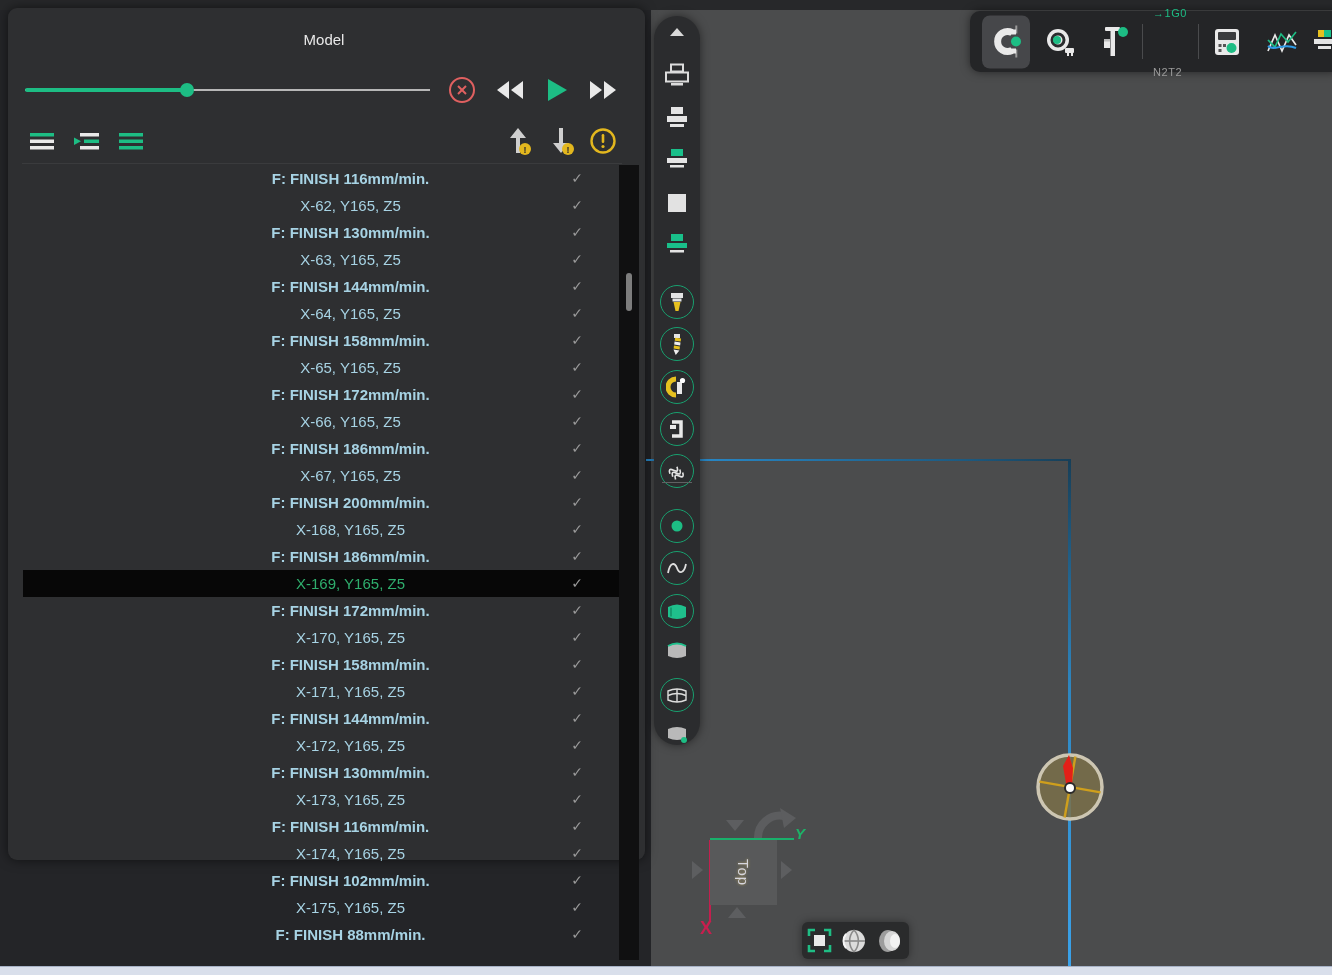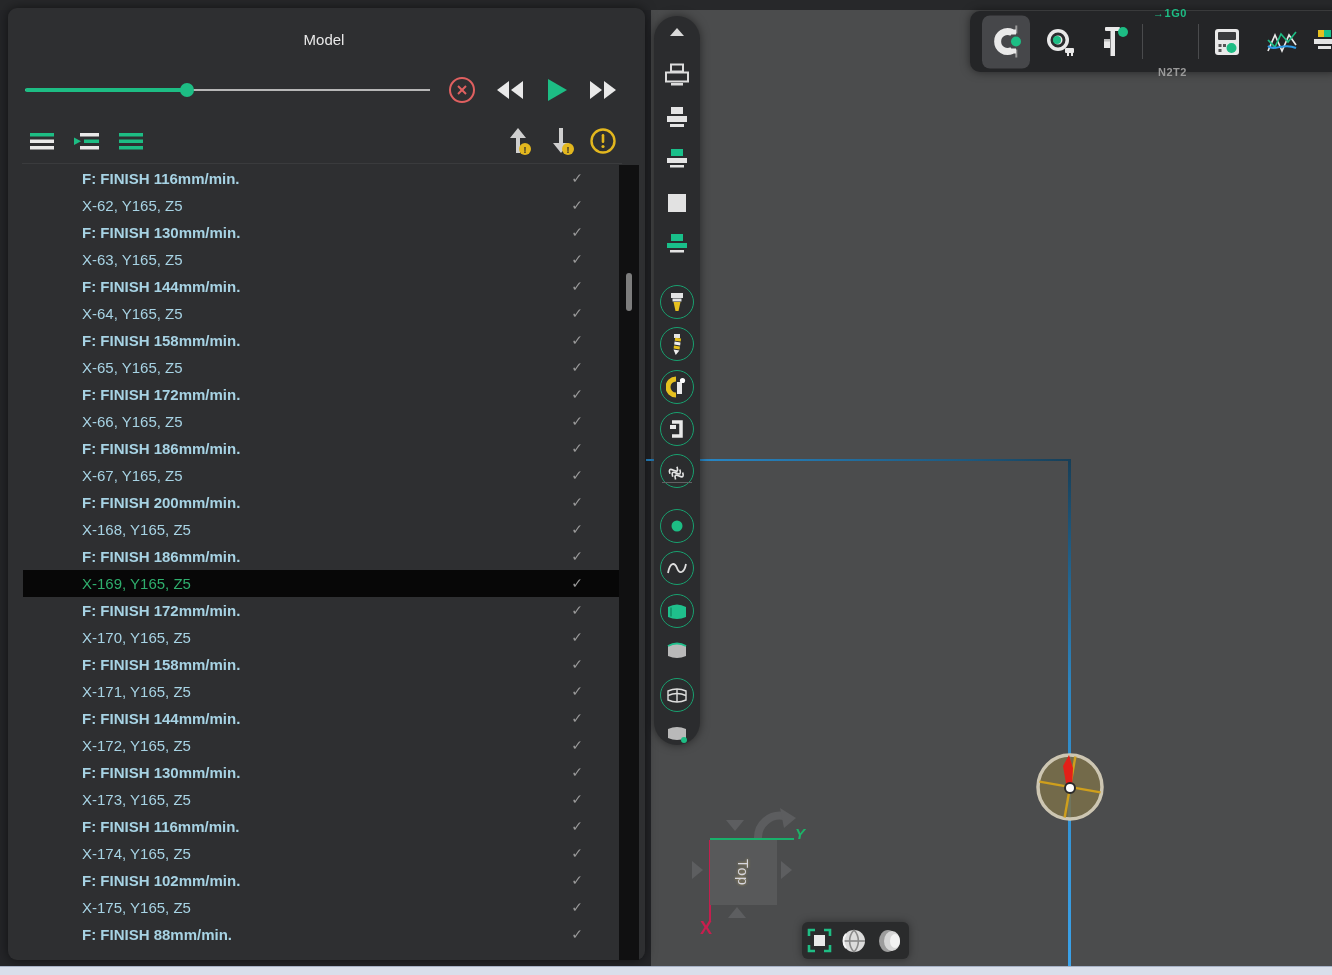--- a/index.html
+++ b/index.html
@@ -13,21 +13,21 @@
   .bottom-strip { position:absolute; left:0; top:966px; width:1332px; height:9px;
                   background:#d9dfeb; border-top:1px solid #a7b2c6; z-index:60; }
 
   
   .hline { position:absolute; left:646px; top:459px; width:424px; height:2px;
            background:linear-gradient(to right,#2a90d4,#1d5a80 75%,#173f58); z-index:2; }
   .vline { position:absolute; left:1068px; top:459px; width:3px; height:508px;
            background:linear-gradient(to bottom,#173f58,#2e86c0 45%,#3aa2ea); z-index:2; }
 
   
-  .panel { position:absolute; left:8px; top:8px; width:637px; height:952px;
+  .panel { position:absolute; left:8px; top:8px; width:637px; height:852px;
            background:#2e2f31; border-radius:9px; box-shadow:0 0 12px rgba(0,0,0,.55); z-index:5; }
 
   .tabs { position:absolute; left:0; top:4px; width:632px; height:54px; display:flex; }
   .tab  { flex:1; display:flex; align-items:center; justify-content:center;
           color:#e9e9e9; font-size:15px; font-weight:500; cursor:default; }
   .tab.active { background:#1b1c1e; border-radius:9px; }
 
   
   .slider { position:absolute; left:17px; top:74px; width:405px; height:16px; }
   .slider .track { position:absolute; left:0; top:7px; width:100%; height:2px; background:#b7b7b7; }
@@ -35,21 +35,21 @@
   .slider .thumb { position:absolute; top:1px; width:14px; height:14px; border-radius:50%; background:#1dbd84; }
   .pbtn { position:absolute; top:68px; width:30px; height:28px; display:flex; align-items:center; justify-content:center; }
 
   
   .lbtn { position:absolute; top:118px; width:32px; height:30px; display:flex; align-items:center; justify-content:center; }
 
   
   .list-sep { position:absolute; left:14px; top:155px; width:600px; height:1px; background:#3a3b3d; }
   .plist { position:absolute; left:15px; top:157px; width:596px; height:786px; overflow:hidden; }
   .row { position:relative; height:27px; line-height:27px; font-size:15px;
-         color:#a7d3e4; padding-left:59px; white-space:nowrap; }
+         color:#a7d3e4; padding-left:59px; white-space:nowrap;text-align:center; }
   .row.bold { font-weight:bold; }
   .row.selected { background:#070707; color:#2fae6d; }
   .row-check { position:absolute; right:36px; top:0; color:#9a9a9a; font-size:14px; font-weight:normal; }
 
   
   .sbar  { position:absolute; left:611px; top:157px; width:20px; height:795px; background:#101011; }
   .sthumb{ position:absolute; left:7px; top:108px; width:6px; height:38px; background:#7d7d7d; border-radius:3px; }
 
   
   .vtool { position:absolute; left:654px; top:16px; width:46px; height:729px;
@@ -57,21 +57,21 @@
   .vt { position:absolute; left:50%; transform:translateX(-50%); display:flex; align-items:center; justify-content:center; }
   .circ { width:34px; height:34px; border:1.5px solid #18a06f; border-radius:50%; }
   .vt-div { position:absolute; left:8px; width:30px; height:1px; background:#606163; }
 
   
   .ttool { position:absolute; left:970px; top:11px; width:372px; height:61px;
            background:#242527; border-radius:10px; box-shadow:0 0 10px rgba(0,0,0,.5); z-index:10; }
   .tt { position:absolute; top:50%; transform:translate(-50%,-50%); display:flex; align-items:center; justify-content:center; }
   .tt.active-slot { width:48px; height:53px; background:#46474a; border-radius:8px; }
   .tt-div { position:absolute; top:13px; width:1px; height:35px; background:#4a4b4d; }
-  .gcode { text-align:right; font-size:11px; letter-spacing:.5px; font-weight:bold; line-height:14px; }
+  .gcode { text-align:left; font-size:11px; letter-spacing:.5px; font-weight:normal; line-height:14px; }
   .gcode .g1 { color:#1dbd84; }
   .gcode .g2 { color:#9a9a9a;margin-top:45px; }
 
   
   .cube { position:absolute; left:710px; top:840px; width:67px; height:65px; background:#58595a; z-index:6; }
   .cube-label { position:absolute; left:0; top:0; width:100%; height:100%;
                 display:flex; align-items:center; justify-content:center;
                 writing-mode:vertical-rl; text-orientation:sideways;
                 color:#d6d6de; font-size:15px; letter-spacing:1px;
                 text-shadow:0 0 3px rgba(214,183,90,.7); }

